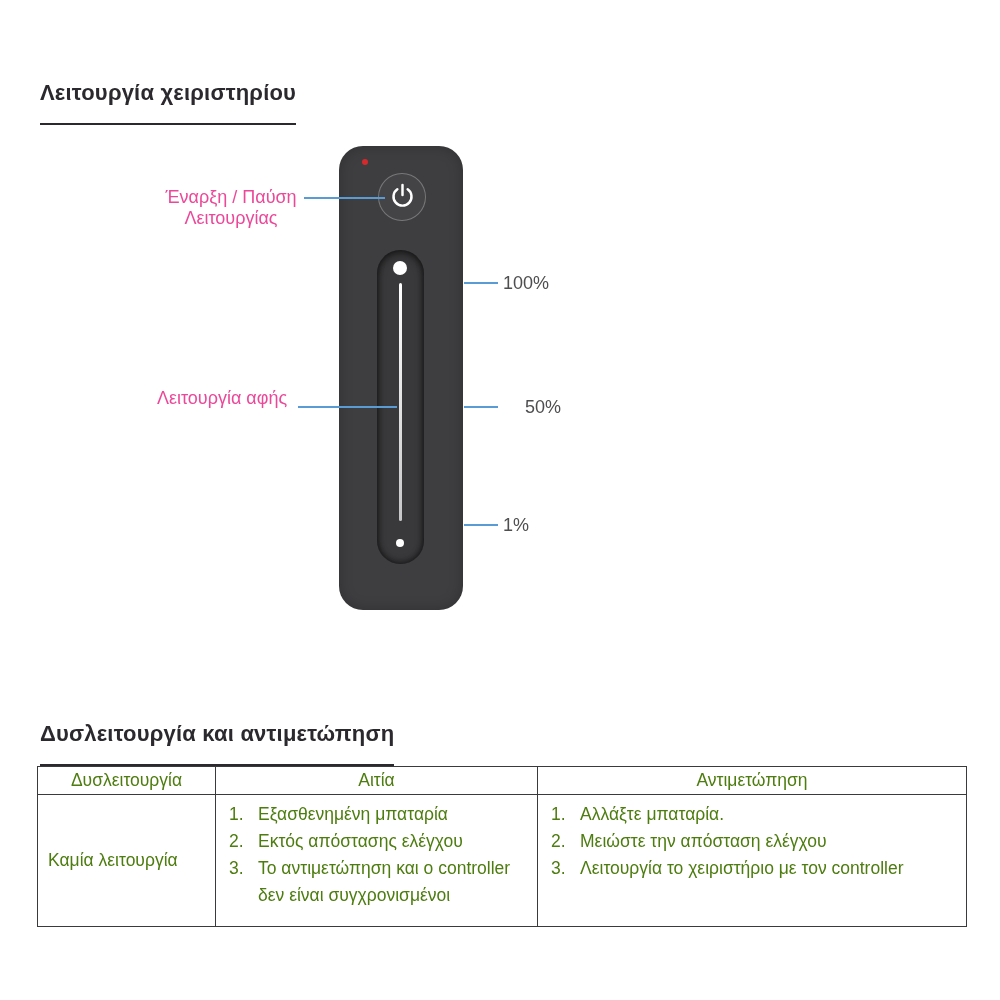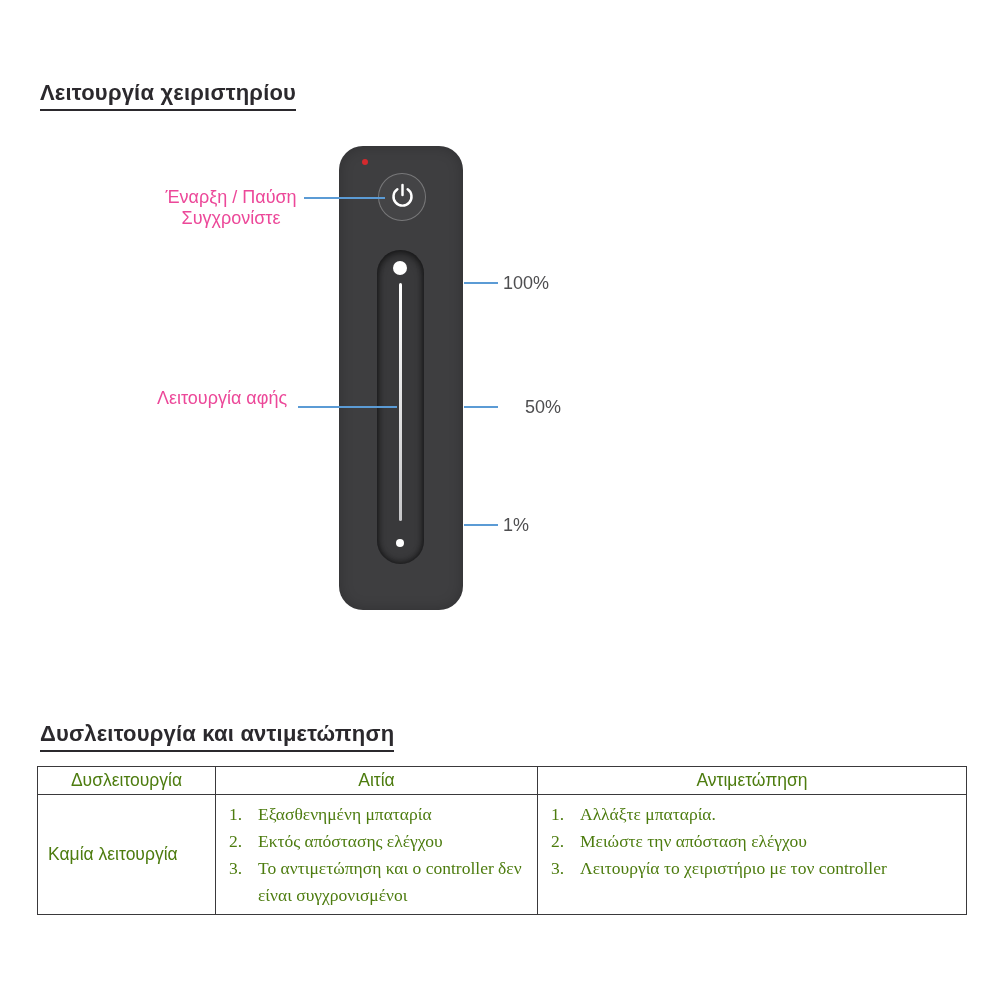--- a/index.html
+++ b/index.html
@@ -3,21 +3,21 @@
 <meta charset="utf-8">
 <style>
   html,body{margin:0;padding:0;background:#fff;}
   .page{
     position:relative;width:1000px;height:1000px;background:#fff;overflow:hidden;
     font-family:"Liberation Sans","DejaVu Sans",sans-serif;color:#404042;
   }
   
   .sec-title{
     position:absolute;left:40px;font-size:22px;font-weight:bold;color:#2b292d;
-    border-bottom:2.5px solid #2b292d;padding-bottom:3px;letter-spacing:.2px;white-space:nowrap;
+    border-bottom:2.5px solid #2b292d;padding-bottom:17px;letter-spacing:.2px;white-space:nowrap;
   }
   #title-1{top:80px;}
   #title-2{top:721px;}
   
   .remote{
     position:absolute;left:339px;top:146px;width:124px;height:464px;
     background:var(--remote_body,#3e3e40);border-radius:24px;
     box-shadow:inset 0 0 14px rgba(0,0,0,.22);
   }
   .led{
@@ -61,21 +61,21 @@
   
   .tbl{
     position:absolute;left:37px;top:766px;width:929px;border-collapse:collapse;table-layout:fixed;
     font-size:17.5px;color:#4d7c0f;
   }
   .tbl col.c1{width:178px;} .tbl col.c2{width:322px;} .tbl col.c3{width:429px;}
   .tbl th,.tbl td{border:1.5px solid #3a393b;font-weight:normal;}
   .tbl th{height:27px;text-align:center;padding:0;}
   .tbl td{height:111px;vertical-align:top;}
   .tbl td.mal{vertical-align:middle;padding-left:10px;}
-  .olist{counter-reset:n;padding:5px 4px 4px 12px;font-family:Liberation Serif, serif;}
+  .olist{counter-reset:n;padding:5px 4px 16px 12px;}
   .oitem{counter-increment:n;display:flex;line-height:27px;}
   .oitem::before{content:counter(n) ".";width:29px;flex:0 0 29px;}
   .oitem-text{flex:1;}
 </style>
 </head>
 <body>
 
 <div class="page">
 
   <div class="sec-title" id="title-1">Λειτουργία χειριστηρίου</div>
@@ -97,21 +97,21 @@
   </div>
 
   <div class="callout" id="line-power"></div>
   <div class="callout" id="line-100"></div>
   <div class="callout" id="line-50L"></div>
   <div class="callout" id="line-50R"></div>
   <div class="callout" id="line-1"></div>
 
   <div class="diag-label" id="label-power">
     <div>Έναρξη / Παύση</div>
-    <div>Συγχρονίστε</div>
+    <div>Λειτουργίας</div>
   </div>
   <div class="diag-label" id="label-touch">Λειτουργία αφής</div>
   <div class="pct" id="pct-100">100%</div>
   <div class="pct" id="pct-50">50%</div>
   <div class="pct" id="pct-1">1%</div>
 
   <div class="sec-title" id="title-2">Δυσλειτουργία και αντιμετώπηση</div>
 
   <table class="tbl">
     <colgroup>

